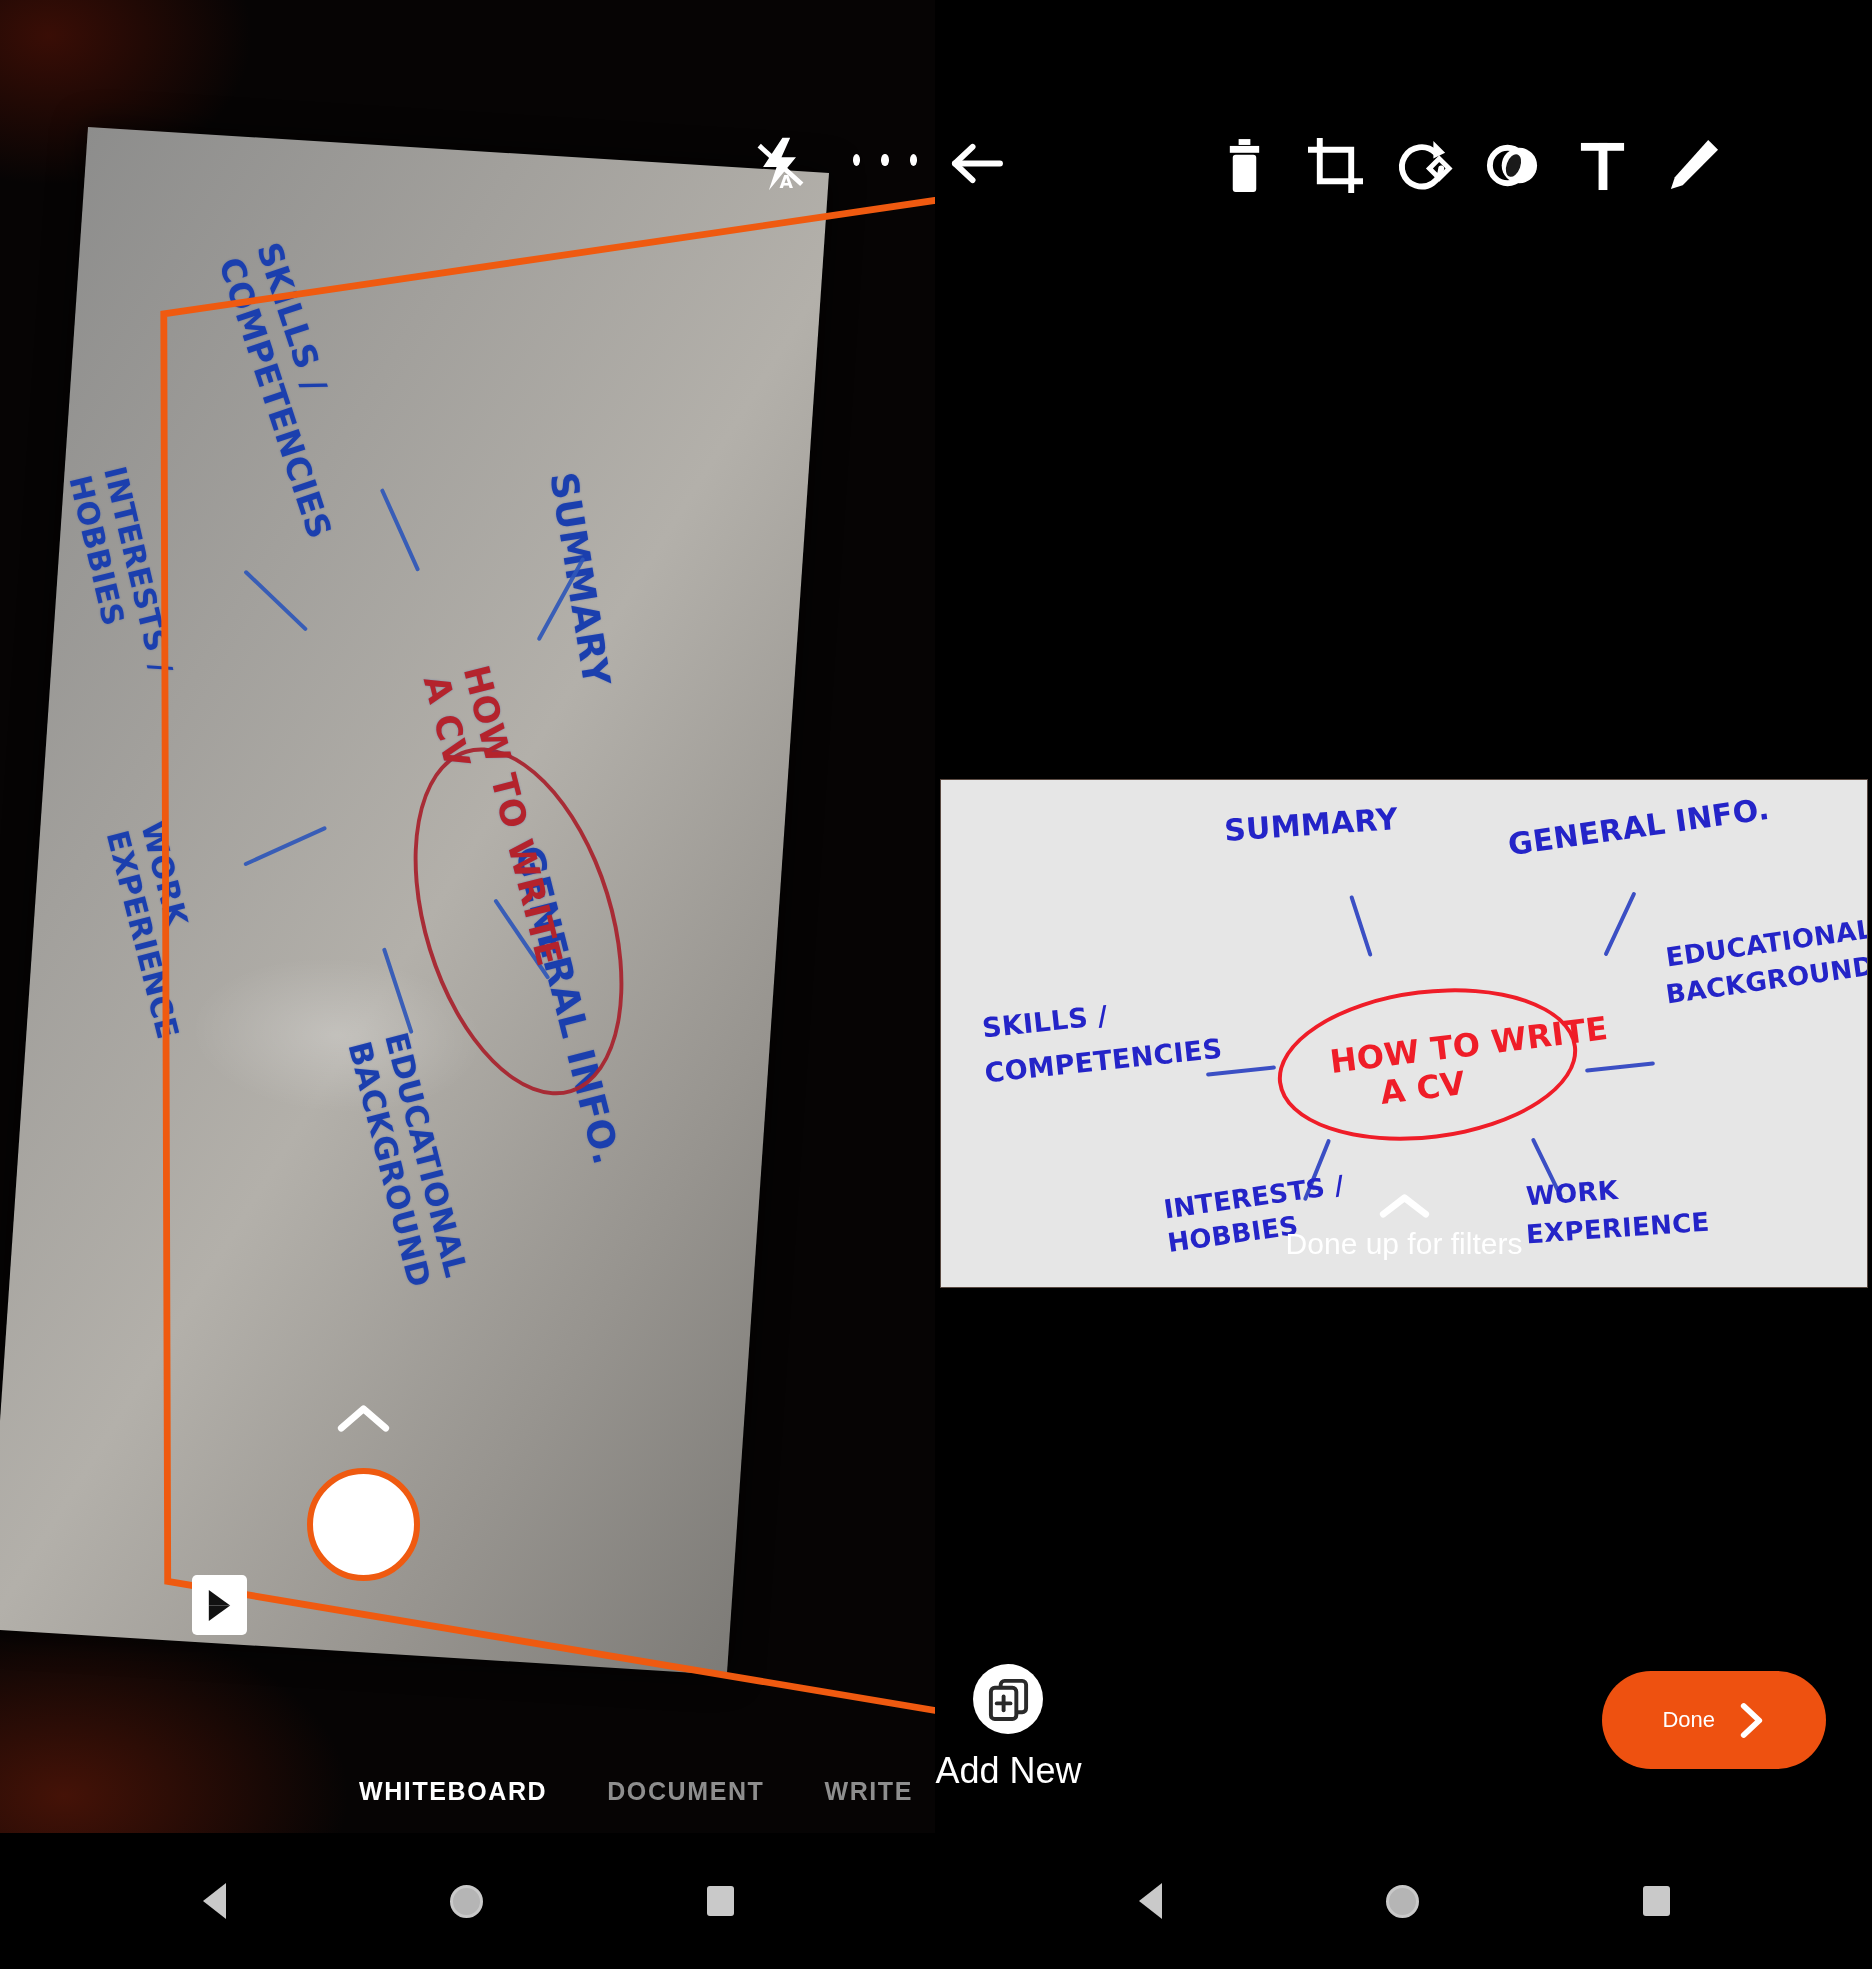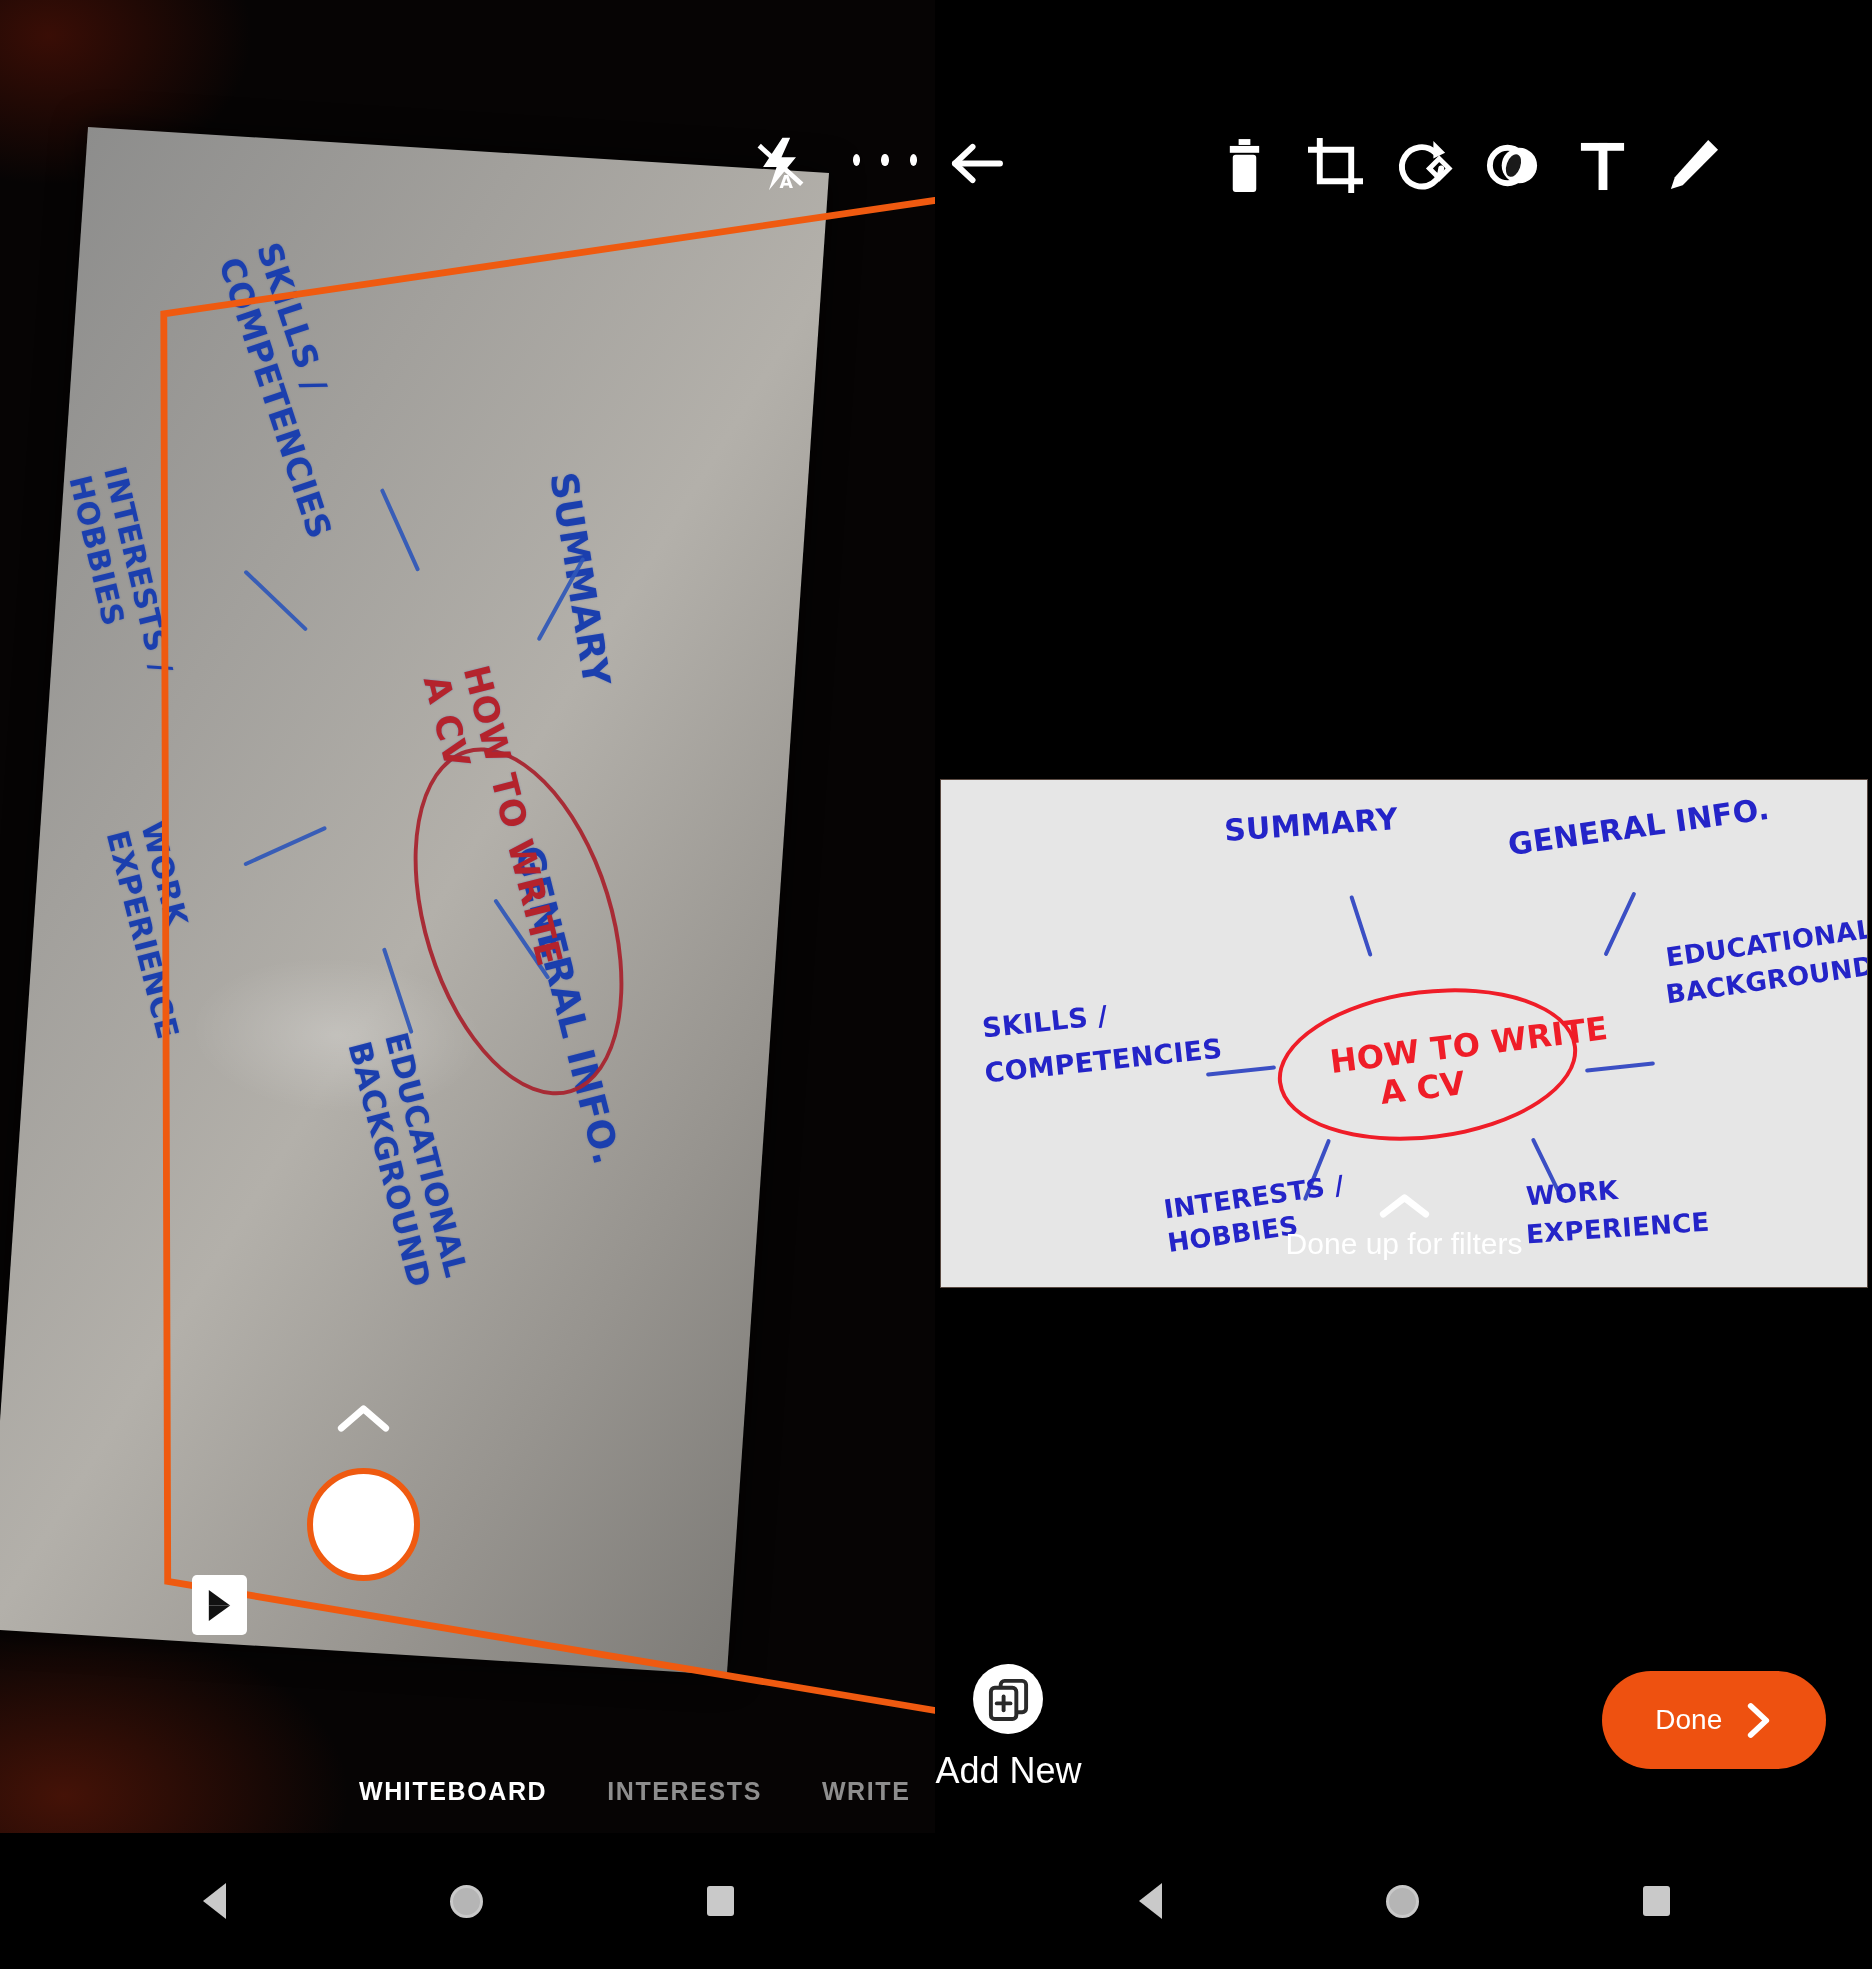--- a/index.html
+++ b/index.html
@@ -70,21 +70,21 @@
   .swipe-chev{position:absolute;left:441px;top:1192px;width:55px;height:27px;}
   .swipe-txt{position:absolute;left:0;top:1227px;width:936px;text-align:center;color:#fff;font-size:30px;}
 
   .addnew{position:absolute;left:1020px;top:1664px;}
   .addnew-circle{position:absolute;left:-47px;top:0;width:70px;height:70px;border-radius:50%;background:#fff;
     display:flex;align-items:center;justify-content:center;}
   .addnew-label{position:absolute;left:-102px;top:86px;width:181px;text-align:center;color:#fff;font-size:36px;}
 
   .done{position:absolute;left:1602px;top:1671px;width:224px;height:98px;border-radius:49px;background:#ee5110;
     display:flex;align-items:center;justify-content:center;gap:21.5px;}
-  .done-label{color:#fff;font-size:28px;}
+  .done-label{color:#fff;font-size:22px;}
 
   
   .navbar{position:absolute;bottom:0;height:136px;width:936px;display:flex;align-items:center;justify-content:center;gap:224px;background:#000;}
   .navbar.l{left:0;}
   .navbar.r{left:936px;}
   .nav-back{width:0;height:0;border-top:18.5px solid transparent;border-bottom:18.5px solid transparent;border-right:23.4px solid #c9c9c9;}
   .nav-home{width:33px;height:33px;border-radius:50%;border:3.9px solid #c9c9c9;box-sizing:border-box;background:#b5b5b5;}
   .nav-rec{width:27px;height:30px;background:#c9c9c9;border-radius:2.9px;}
 
   .divider-v{position:absolute;left:935px;top:0;width:2px;height:1833px;background:#000;}
@@ -144,21 +144,21 @@
 
     <div class="thumb">
       <svg width="33" height="39" viewBox="0 0 34 40">
         <polygon points="6,4 28,20 6,20" fill="#111"></polygon>
         <polygon points="6,20 28,20 6,36" fill="#111"></polygon>
       </svg>
     </div>
 
     <div class="modes">
       <div class="mode active">WHITEBOARD</div>
-      <div class="mode">INTERESTS</div>
+      <div class="mode">DOCUMENT</div>
       <div class="mode">WRITE</div>
     </div>
 
     <div class="topbar-l">
 
       <div class="ic" style="left:751px;top:132px;width:59px;height:64px;">
         <svg width="55" height="60" viewBox="0 0 56 62">
           <polygon points="30,4 10,34 24,34 16,58 44,24 29,24 38,4" fill="#ffffff"></polygon>
           <line x1="6" y1="12" x2="50" y2="52" stroke="#ffffff" stroke-width="5"></line>
           <text x="27" y="56" font-family="DejaVu Sans" font-size="18" font-weight="bold" fill="#ffffff">A</text>

